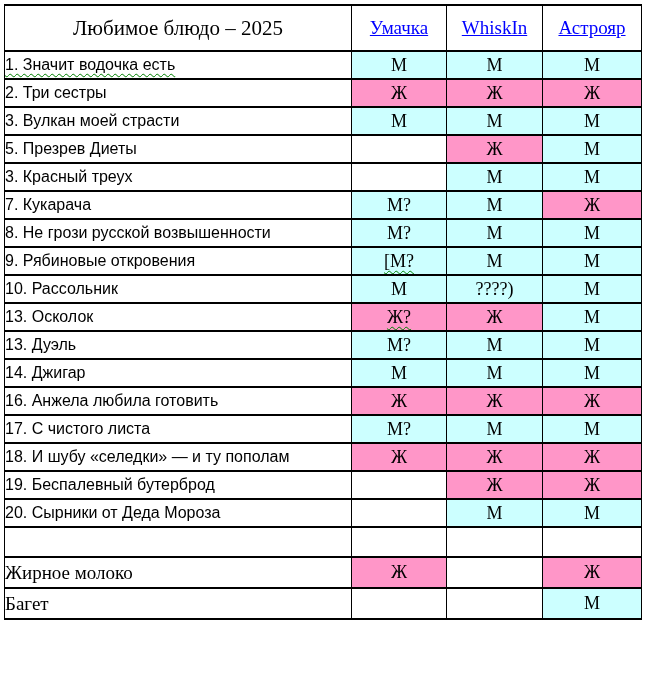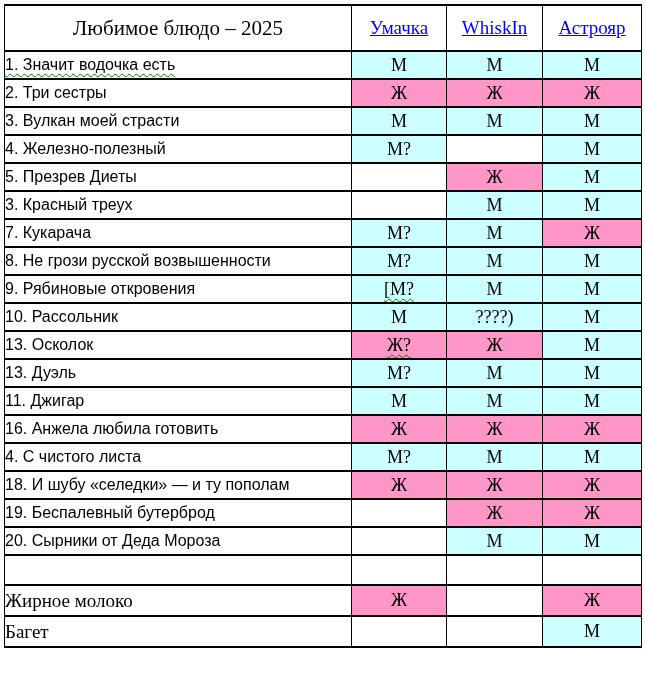--- a/index.html
+++ b/index.html
@@ -100,26 +100,20 @@
           <td class="val" style="background: rgb(255, 150, 200);">Ж</td>
           <td class="val" style="background: rgb(255, 150, 200);">Ж</td>
         </tr>
         <tr class="data">
           <td class="label">3. Вулкан моей страсти</td>
           <td class="val" style="background: rgb(204, 255, 255);">М</td>
           <td class="val" style="background: rgb(204, 255, 255);">М</td>
           <td class="val" style="background: rgb(204, 255, 255);">М</td>
         </tr>
         <tr class="data">
-          <td class="label">4. Железно-полезный</td>
-          <td class="val" style="background: rgb(204, 255, 255);">М?</td>
-          <td class="val" style="background: rgb(255, 255, 255);"></td>
-          <td class="val" style="background: rgb(204, 255, 255);">М</td>
-        </tr>
-        <tr class="data">
           <td class="label">5. Презрев Диеты</td>
           <td class="val" style="background: rgb(255, 255, 255);"></td>
           <td class="val" style="background: rgb(255, 150, 200);">Ж</td>
           <td class="val" style="background: rgb(204, 255, 255);">М</td>
         </tr>
         <tr class="data">
           <td class="label">3. Красный треух</td>
           <td class="val" style="background: rgb(255, 255, 255);"></td>
           <td class="val" style="background: rgb(204, 255, 255);">М</td>
           <td class="val" style="background: rgb(204, 255, 255);">М</td>
@@ -154,33 +148,33 @@
           <td class="val" style="background: rgb(255, 150, 200);">Ж</td>
           <td class="val" style="background: rgb(204, 255, 255);">М</td>
         </tr>
         <tr class="data">
           <td class="label">13. Дуэль</td>
           <td class="val" style="background: rgb(204, 255, 255);">М?</td>
           <td class="val" style="background: rgb(204, 255, 255);">М</td>
           <td class="val" style="background: rgb(204, 255, 255);">М</td>
         </tr>
         <tr class="data">
-          <td class="label">11. Джигар</td>
+          <td class="label">14. Джигар</td>
           <td class="val" style="background: rgb(204, 255, 255);">М</td>
           <td class="val" style="background: rgb(204, 255, 255);">М</td>
           <td class="val" style="background: rgb(204, 255, 255);">М</td>
         </tr>
         <tr class="data">
           <td class="label">16. Анжела любила готовить</td>
           <td class="val" style="background: rgb(255, 150, 200);">Ж</td>
           <td class="val" style="background: rgb(255, 150, 200);">Ж</td>
           <td class="val" style="background: rgb(255, 150, 200);">Ж</td>
         </tr>
         <tr class="data">
-          <td class="label">4. С чистого листа</td>
+          <td class="label">17. С чистого листа</td>
           <td class="val" style="background: rgb(204, 255, 255);">М?</td>
           <td class="val" style="background: rgb(204, 255, 255);">М</td>
           <td class="val" style="background: rgb(204, 255, 255);">М</td>
         </tr>
         <tr class="data">
           <td class="label">18. И шубу «селедки» — и ту пополам</td>
           <td class="val" style="background: rgb(255, 150, 200);">Ж</td>
           <td class="val" style="background: rgb(255, 150, 200);">Ж</td>
           <td class="val" style="background: rgb(255, 150, 200);">Ж</td>
         </tr>

